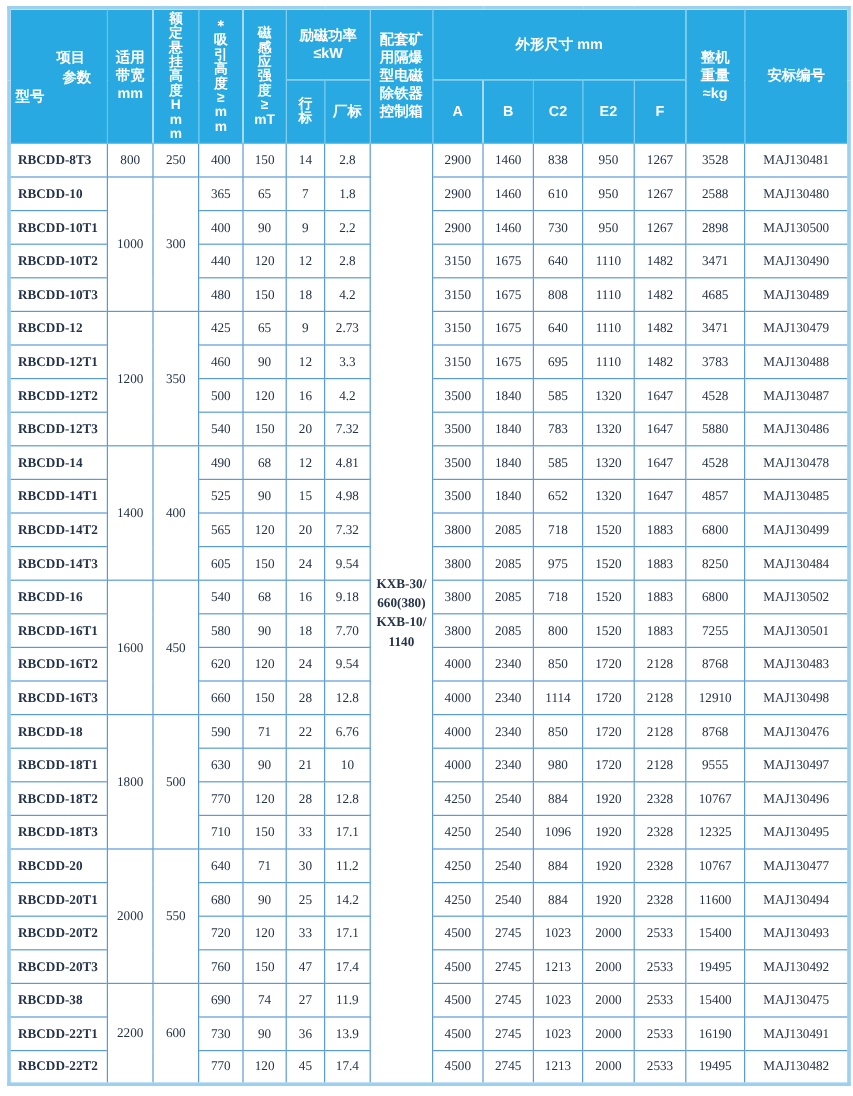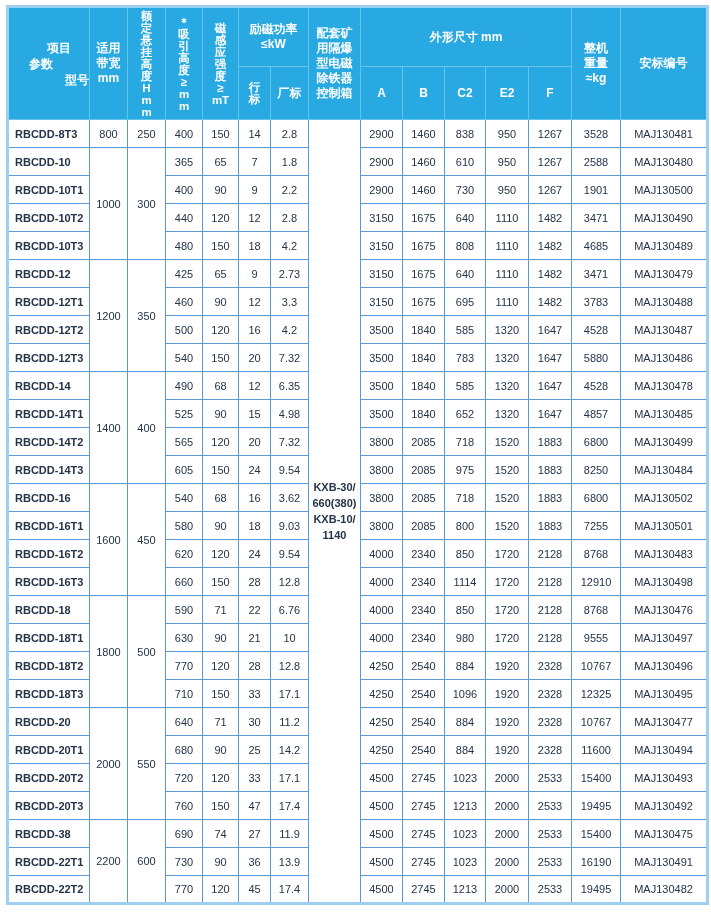--- a/index.html
+++ b/index.html
@@ -20,23 +20,23 @@
   thead th{
     background:#29a9e2;color:#ffffff;font-weight:bold;
     border:1px solid #65c3ec;font-size:12px;line-height:15px;
   }
   tr.h1{height:60px;}
   tr.h2{height:53px;}
   .v{white-space:pre-line;margin-top:15px;}
   .stack{white-space:pre-line;line-height:12px;font-size:11.5px;}
   .corner div{line-height:16px;font-size:12px;}
   .corner .c1{text-align:right;padding-right:18px;}
-  .corner .c2{text-align:left;padding-left:20px;}
-  .corner .c3{text-align:right;padding-left:4px;}
-  tbody tr{height:28px;}
+  .corner .c2{text-align:left;padding-left:43px;}
+  .corner .c3{text-align:left;padding-left:4px;}
+  tbody tr{height:28px;font-family:Liberation Serif, serif;}
   tbody td{color:#253349;font-size:11px;background:#fff;}
   td.model{
     text-align:left;padding-left:6px;font-weight:bold;
     font-size:11px;color:#253349;
   }
   td.kxb{
     white-space:pre-line;font-size:11px;line-height:16px;
     font-weight:bold;color:#253349;text-align:center;
   }
   td.num{font-size:11px;}
@@ -162,21 +162,21 @@
           <td class="model">RBCDD-10T1</td>
           <td class="num">400</td>
           <td class="num">90</td>
           <td class="num">9</td>
           <td class="num">2.2</td>
           <td class="num">2900</td>
           <td class="num">1460</td>
           <td class="num">730</td>
           <td class="num">950</td>
           <td class="num">1267</td>
-          <td class="num">1901</td>
+          <td class="num">2898</td>
           <td class="num">MAJ130500</td>
         </tr>
         <tr>
           <td class="model">RBCDD-10T2</td>
           <td class="num">440</td>
           <td class="num">120</td>
           <td class="num">12</td>
           <td class="num">2.8</td>
           <td class="num">3150</td>
           <td class="num">1675</td>
@@ -258,21 +258,21 @@
           <td class="num">5880</td>
           <td class="num">MAJ130486</td>
         </tr>
         <tr>
           <td class="model">RBCDD-14</td>
           <td rowspan="4" class="num">1400</td>
           <td rowspan="4" class="num">400</td>
           <td class="num">490</td>
           <td class="num">68</td>
           <td class="num">12</td>
-          <td class="num">6.35</td>
+          <td class="num">4.81</td>
           <td class="num">3500</td>
           <td class="num">1840</td>
           <td class="num">585</td>
           <td class="num">1320</td>
           <td class="num">1647</td>
           <td class="num">4528</td>
           <td class="num">MAJ130478</td>
         </tr>
         <tr>
           <td class="model">RBCDD-14T1</td>
@@ -316,35 +316,35 @@
           <td class="num">8250</td>
           <td class="num">MAJ130484</td>
         </tr>
         <tr>
           <td class="model">RBCDD-16</td>
           <td rowspan="4" class="num">1600</td>
           <td rowspan="4" class="num">450</td>
           <td class="num">540</td>
           <td class="num">68</td>
           <td class="num">16</td>
-          <td class="num">3.62</td>
+          <td class="num">9.18</td>
           <td class="num">3800</td>
           <td class="num">2085</td>
           <td class="num">718</td>
           <td class="num">1520</td>
           <td class="num">1883</td>
           <td class="num">6800</td>
           <td class="num">MAJ130502</td>
         </tr>
         <tr>
           <td class="model">RBCDD-16T1</td>
           <td class="num">580</td>
           <td class="num">90</td>
           <td class="num">18</td>
-          <td class="num">9.03</td>
+          <td class="num">7.70</td>
           <td class="num">3800</td>
           <td class="num">2085</td>
           <td class="num">800</td>
           <td class="num">1520</td>
           <td class="num">1883</td>
           <td class="num">7255</td>
           <td class="num">MAJ130501</td>
         </tr>
         <tr>
           <td class="model">RBCDD-16T2</td>

